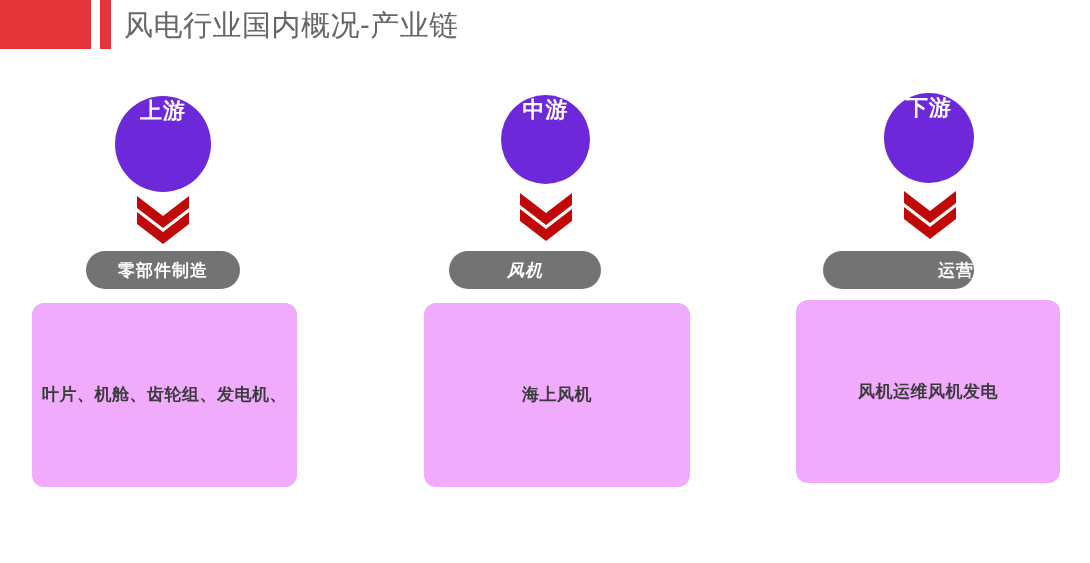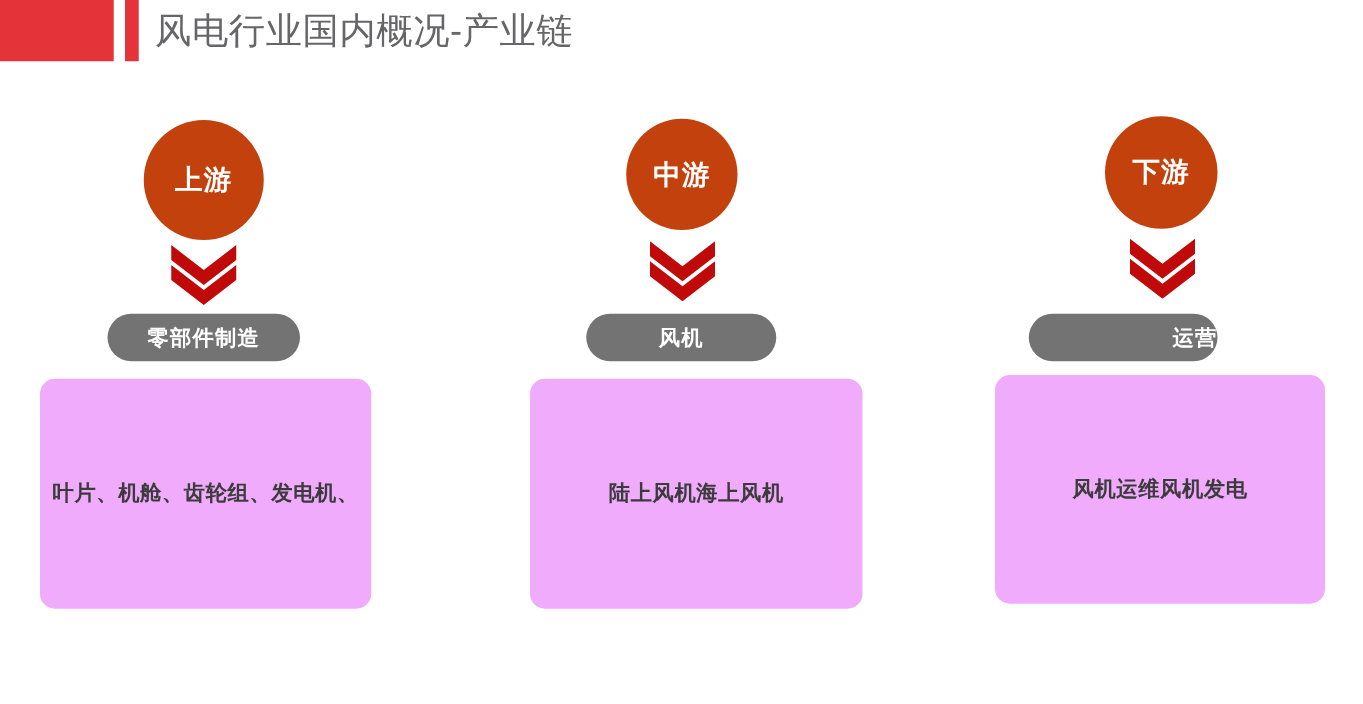--- a/index.html
+++ b/index.html
@@ -53,26 +53,25 @@
   }
 
   
   .column {
     position: absolute;
   }
 
   .stage-circle {
     position: absolute;
     border-radius: 50%;
-    background: #c2410c;
+    background: #6d28d9;
     color: #ffffff;
     font-size: 22px;
     font-weight: bold;
     display: flex;
-    align-items: center;
     justify-content: center;
     letter-spacing: 1px;
   }
 
   .chevron-arrow {
     position: absolute;
     width: 60px;
     height: 52px;
   }
 
@@ -110,21 +109,21 @@
 
   
   #circle-upstream { left: 115px; top: 96px; width: 96px; height: 96px; }
   #arrow-upstream  { left: 133px; top: 192px; }
   #pill-upstream   { left: 86px;  top: 251px; width: 154px; }
   #box-upstream    { left: 32px;  top: 303px; width: 265px; height: 184px; }
 
   
   #circle-midstream { left: 501px; top: 95px; width: 89px; height: 89px; }
   #arrow-midstream  { left: 516px; top: 189px; }
-  #pill-midstream   { left: 469px; top: 251px; width: 152px; }
+  #pill-midstream   { left: 449px; top: 251px; width: 152px; font-style: italic; }
   #box-midstream    { left: 424px; top: 303px; width: 266px; height: 184px; }
 
   
   #circle-downstream { left: 884px; top: 93px; width: 90px; height: 90px; }
   #arrow-downstream  { left: 900px; top: 187px; }
   #pill-downstream   { left: 823px; top: 251px; width: 151px; justify-content: flex-end; }
   #box-downstream    { left: 796px; top: 300px; width: 264px; height: 183px; }
 </style>
 </head>
 <body>
@@ -169,21 +168,20 @@
       <path d="M4 4 L30 24 L56 4 L56 16 L30 36 L4 16 Z" fill="#C00A0A"></path>
       <path d="M4 20 L30 40 L56 20 L56 32 L30 52 L4 32 Z" fill="#C00A0A"></path>
     </svg>
   </div>
 
   <div class="stage-pill" id="pill-midstream">
     <span>风机</span>
   </div>
 
   <div class="detail-box" id="box-midstream">
-    <div class="detail-line">陆上风机</div>
     <div class="detail-line">海上风机</div>
   </div>
 
 </div>
 
 <div class="column">
 
   <div class="stage-circle" id="circle-downstream">
     <span>下游</span>
   </div>

